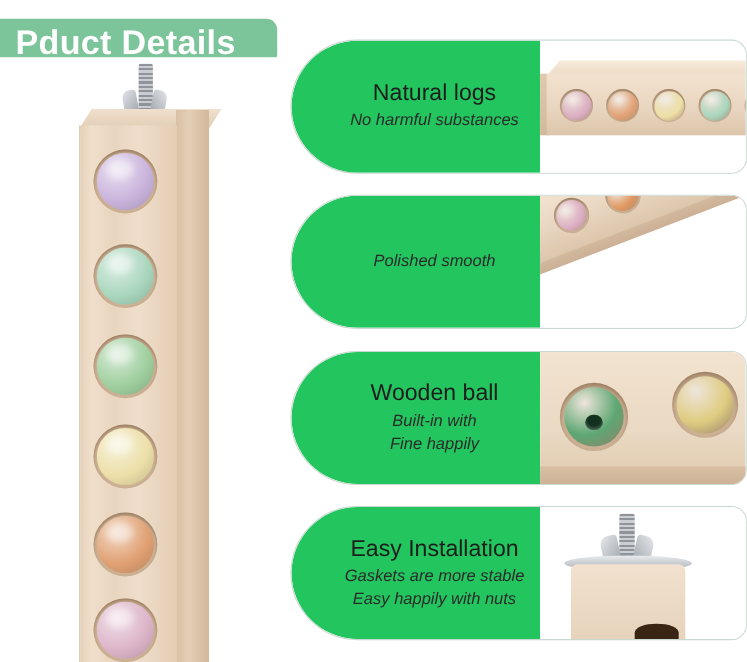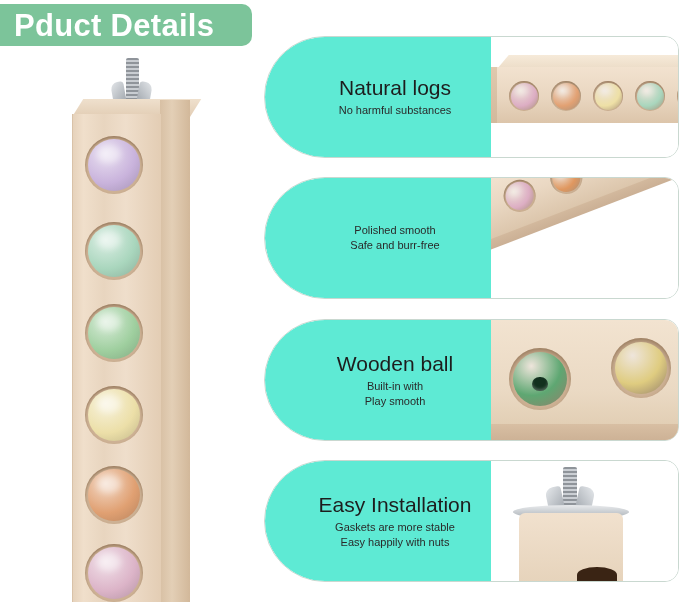--- a/index.html
+++ b/index.html
@@ -7,21 +7,21 @@
     width:679px;height:602px;
     background:#ffffff;
     font-family:"Liberation Sans", sans-serif;
     overflow:hidden;
     position:relative;
   }
   .page{position:relative;width:679px;height:602px;background:#fff;}
 
   
   .banner{
-    position:absolute;left:0;top:4px;
+    position:absolute;left:0;top:17px;
     width:252px;height:42px;
     background:#7cc49a;
     border-radius:0 10px 10px 0;
     display:flex;align-items:center;
     box-sizing:border-box;
     padding-left:14px;
   }
   .banner-text{
     color:#ffffff;
     font-size:31px;
@@ -118,35 +118,35 @@
     display:flex;
   }
   .row-1{top:0;}
   .row-2{top:141px;}
   .row-3{top:283px;}
   .row-4{top:424px;}
 
   .pill{
     position:relative;
     width:226px;height:100%;
-    background:#5eead4;
+    background:#22c55e;
     border-radius:60px 0 0 60px;
     display:flex;flex-direction:column;
     align-items:center;justify-content:center;
     box-sizing:border-box;
     padding-left:34px;
     flex:none;
   }
   .pill-title{
     font-size:21px;color:#1d1d1d;
     line-height:1.15;margin-bottom:3px;white-space:nowrap;
   }
   .pill-sub{
-    font-size:11px;color:#2a2a2a;
-    line-height:1.35;white-space:nowrap;
+    font-size:15px;color:#2a2a2a;
+    line-height:1.35;white-space:nowrap;font-style:italic;
   }
 
   .shot{
     position:relative;flex:1;height:100%;
     background:#ffffff;overflow:hidden;
   }
 
   
   .log-h{
     position:absolute;left:6px;top:30px;
@@ -308,21 +308,20 @@
               </div>
               <div class="hole" style="left: 180px; top: 14px; width: 30px; height: 30px;"></div>
             </div>
         </div>
       </div>
     </div>
 
     <div class="row row-2">
       <div class="pill">
         <div class="pill-sub">Polished smooth</div>
-        <div class="pill-sub">Safe and burr-free</div>
       </div>
       <div class="shot">
         <div class="beam-edge"></div>
         <div class="beam">
           <div id="row2-balls">
               <div class="hole" style="left: 40px; top: 16px; width: 32px; height: 32px;">
                 <div class="ball" style="background: radial-gradient(circle at 34% 28%, rgba(255, 255, 255, 0.6), rgb(221, 174, 196) 58%, rgba(0, 0, 0, 0.18));"></div>
               </div>
               <div class="hole" style="left: 90px; top: 16px; width: 32px; height: 32px;">
                 <div class="ball" style="background: radial-gradient(circle at 34% 28%, rgba(255, 255, 255, 0.6), rgb(224, 151, 95) 58%, rgba(0, 0, 0, 0.18));"></div>
@@ -332,21 +331,21 @@
               </div>
             </div>
         </div>
       </div>
     </div>
 
     <div class="row row-3">
       <div class="pill">
         <div class="pill-title">Wooden ball</div>
         <div class="pill-sub">Built-in with</div>
-        <div class="pill-sub">Play smooth</div>
+        <div class="pill-sub">Fine happily</div>
       </div>
       <div class="shot">
         <div class="board">
           <div class="board-edge"></div>
         </div>
         <div id="row3-balls">
             <div class="cup" style="left: 18px; top: 28px; width: 62px; height: 62px;">
               <div class="cup-ball" style="background: radial-gradient(circle at 34% 26%, rgba(255, 255, 255, 0.667), rgb(94, 167, 114) 55%, rgba(0, 0, 0, 0.28));">
                 <div class="cup-hole"></div>
               </div>

